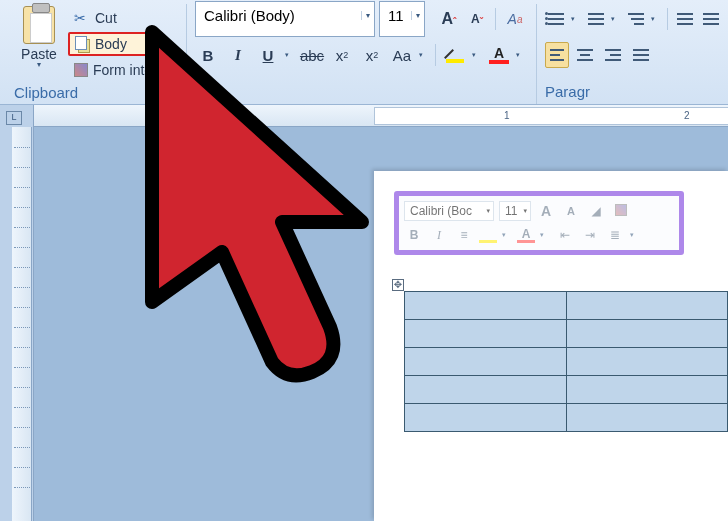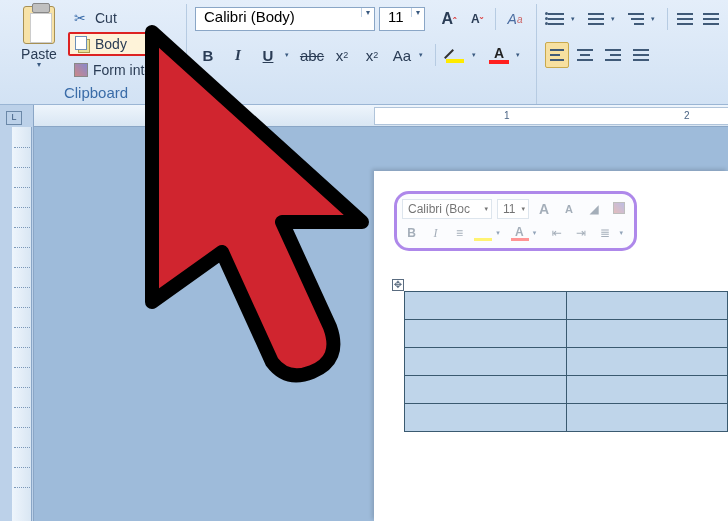--- a/index.html
+++ b/index.html
@@ -77,22 +77,22 @@
   .fp-icon {
     width: 14px; height: 14px; display: inline-block;
     background: linear-gradient(45deg,#c88 0%, #88c 100%);
     border: 1px solid #888;
   }
   
   .font-group { flex: 1; }
   .font-rows { display: flex; flex-direction: column; gap: 6px; }
   .row { display: flex; align-items: center; gap: 4px; height: 30px; }
   .combo {
-    background: #fff; border: 1px solid #8aa6c6; height: 24px;
-    display: flex; align-items: flex-start; padding: 0 4px 8px 8px; font-size: 15px;
+    background: #fff; border: 1px solid #8aa6c6; height: 36px;
+    display: flex; align-items: center; padding: 0 4px 8px 8px; font-size: 15px;
   }
   .combo .dd { border-left: 1px solid #c0d0e2; padding-left: 4px; margin-left: auto; font-size: 8px; color: #3a5a80; }
   .font-name { width: 180px; }
   .font-size { width: 46px; }
   .sizebtn {
     width: 24px; height: 26px; display: flex; align-items: center; justify-content: center;
     cursor: pointer; color: #2a3c55;
   }
   .grow { position: relative; font-weight: bold; }
   .grow .big { font-size: 16px; }
@@ -128,21 +128,21 @@
   .fontcolor {
     width: 20px; height: 20px; position: relative;
     font-size: 14px; font-weight: bold; text-align: center; color: #222;
   }
   .fontcolor::after {
     content: ""; position: absolute; bottom: 1px; left: 0;
     width: 20px; height: 4px; background: #ff2020;
   }
   .dd-tiny { font-size: 7px; color: #3a5a80; width: 10px; cursor: pointer; }
   .group-footer {
-    display: flex; align-items: center; justify-content: center;
+    display: flex; align-items: center; justify-content: flex-start;
     position: relative;
   }
   .dialog-launch {
     position: absolute; right: 4px; bottom: 4px;
     width: 12px; height: 12px; border: 1px solid #7a97b8;
     font-size: 7px; display: flex; align-items: center; justify-content: center;
     color: #3a5a80; cursor: pointer;
   }
   
   .para-rows { display: flex; flex-direction: column; gap: 6px; }
@@ -210,22 +210,22 @@
     border-top: 1px dotted #7a97b8;
   }
   .page {
     position: absolute; top: 66px; left: 340px; right: 0; bottom: 0;
     background: #fff;
     box-shadow: -2px -2px 4px rgba(0,0,0,0.15);
   }
   
   .mini-toolbar {
     position: absolute; top: 20px; left: 20px;
-    width: 243px; background: rgba(245,248,252,0.8);
-    border: 3px solid #6d28d9; border-radius: 15px; padding: 3px 5px;
+    width: 290px; background: rgba(245,248,252,0.8);
+    border: 5px solid #6d28d9; border-radius: 3px; padding: 3px 5px;
     opacity: 0.55;
   }
   .mini-row { display: flex; align-items: center; gap: 5px; height: 24px; font-size: 12px; }
   .mini-combo {
     background: #fff; border: 1px solid #c3d0e0; height: 20px;
     display: flex; align-items: center; padding: 0 3px 0 5px; font-size: 12px;
   }
   .mini-combo.font { width: 90px; }
   .mini-combo.sz { width: 32px; }
   .mini-btn { width: 20px; text-align: center; color: #5a6c80; cursor: pointer; }
@@ -394,20 +394,23 @@
           <div class="aline"></div>
             <div class="aline"></div>
             <div class="aline"></div>
         </div>
         <div class="alignbtn">
           <div class="aline"></div>
             <div class="aline"></div>
             <div class="aline"></div>
         </div>
       </div>
+    </div>
+    <div class="group-footer">
+      <div class="group-label">Paragr</div>
     </div>
   </div>
 </div>
 
 <div class="workspace">
   <div class="left-rail">
     <div class="tab-l">L</div>
   </div>
   <div class="doc-area">
     <div class="vruler-strip">

